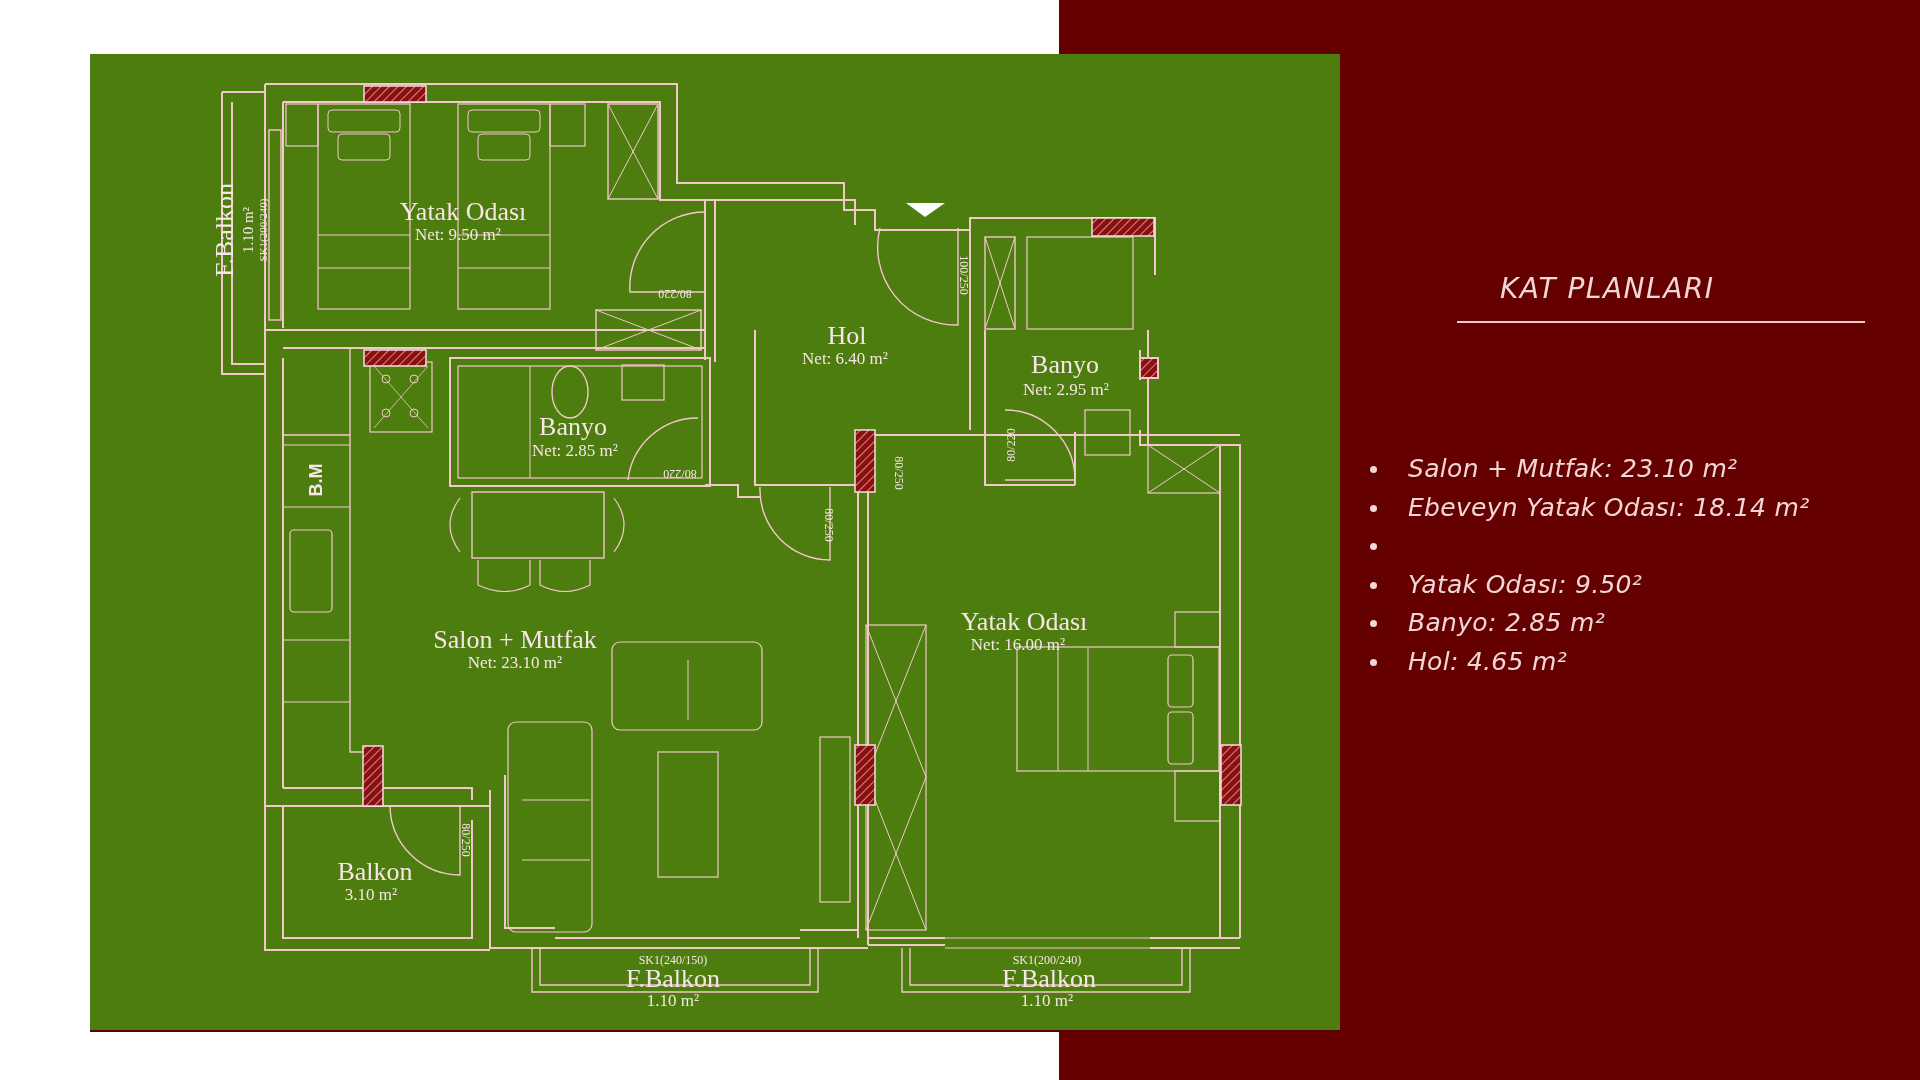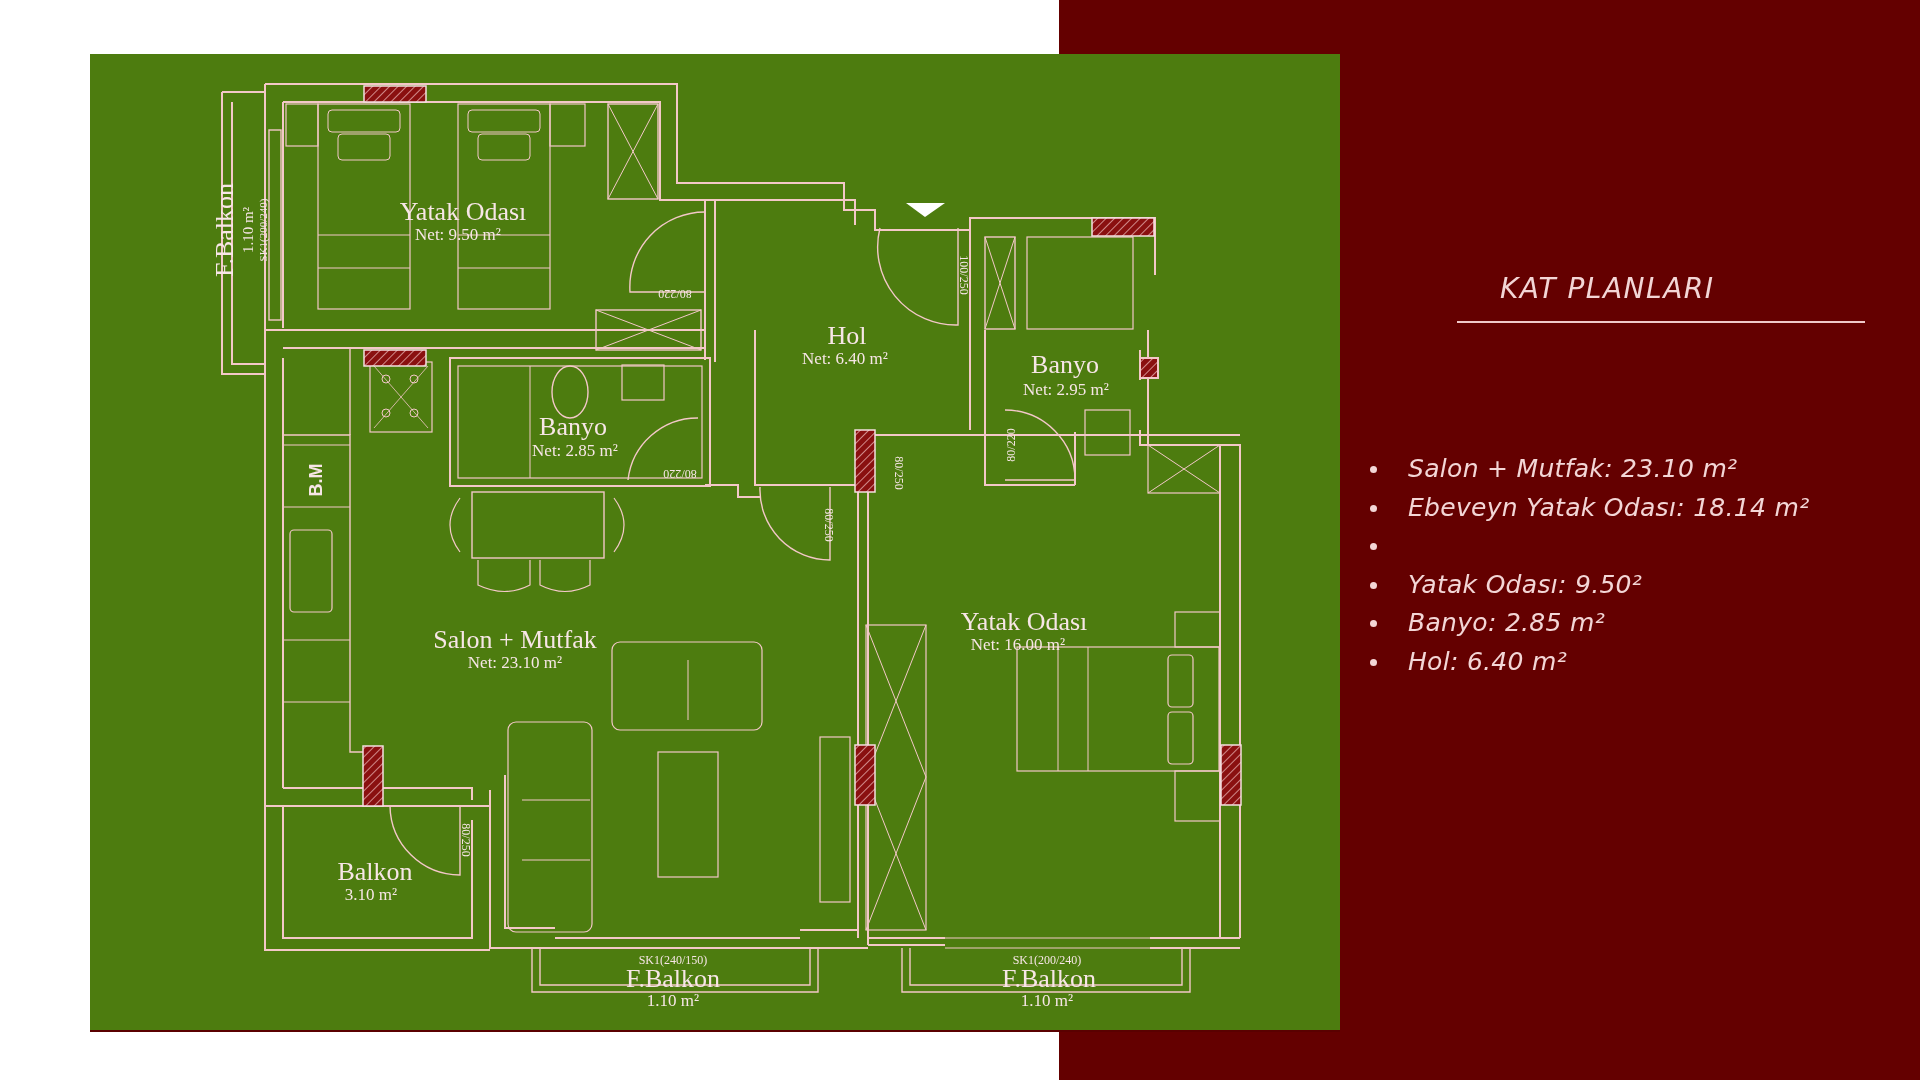--- a/index.html
+++ b/index.html
@@ -204,15 +204,15 @@
 
 <div class="info">
   <div class="info-title">KAT PLANLARI</div>
   <div class="info-rule"></div>
   <ul class="info-list">
     <li><span class="bullet"></span><span>Salon + Mutfak: 23.10 m²</span></li>
     <li><span class="bullet"></span><span>Ebeveyn Yatak Odası: 18.14 m²</span></li>
     <li><span class="bullet"></span></li>
     <li><span class="bullet"></span><span>Yatak Odası: 9.50²</span></li>
     <li><span class="bullet"></span><span>Banyo: 2.85 m²</span></li>
-    <li><span class="bullet"></span><span>Hol: 6.40 m²</span></li>
+    <li><span class="bullet"></span><span>Hol: 4.65 m²</span></li>
   </ul>
 </div>
 
 </body></html>

